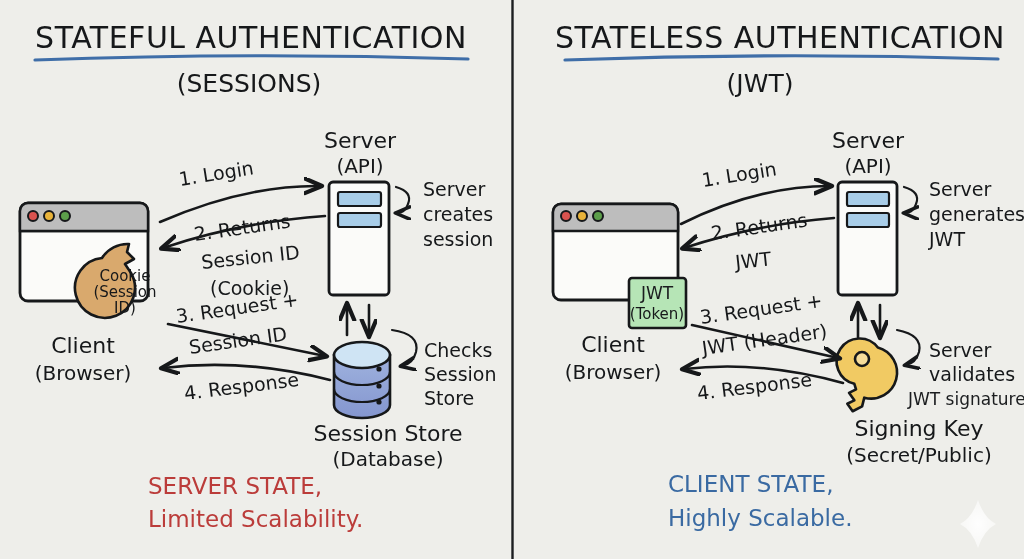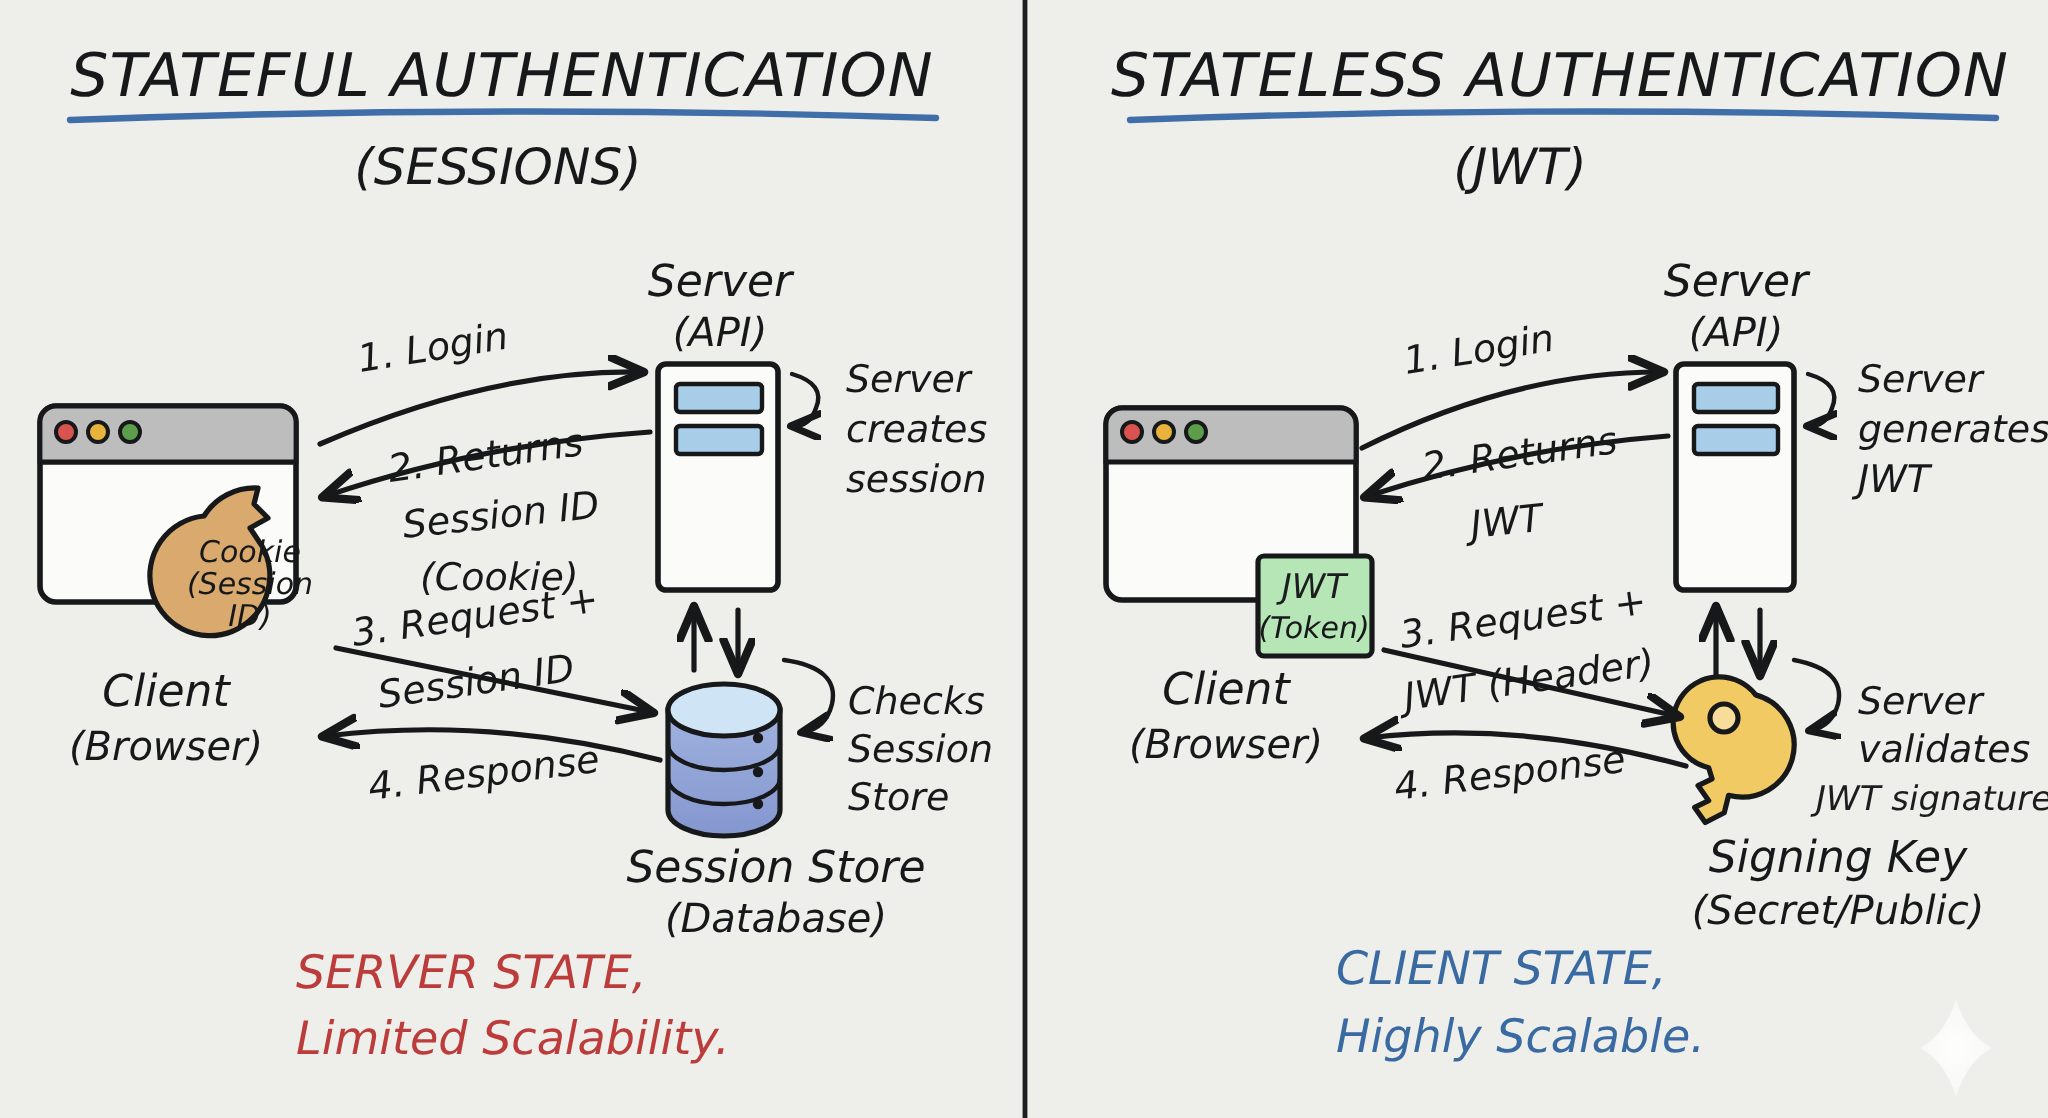--- a/index.html
+++ b/index.html
@@ -2,21 +2,21 @@
 <html><head>
 <meta charset="utf-8">
 <title>Stateful vs Stateless Authentication</title>
 <style>
   html,body{margin:0;padding:0;}
   body{
     width:1024px;height:559px;overflow:hidden;
     background:#eeeeea;
     font-family:"DejaVu Sans", sans-serif;
   }
-  #canvas{position:relative;width:1024px;height:559px;font-style:italic;}
+  #canvas{position:relative;width:1024px;height:559px;}
   svg#board{position:absolute;left:0;top:0;width:1024px;height:559px;}
   text{font-family:"DejaVu Sans", sans-serif;}
   .t-title{font-size:30px;letter-spacing:0.5px;fill:#16181a;}
   .t-sub{font-size:25px;fill:#16181a;}
   .t-node{font-size:22px;fill:#16181a;}
   .t-nodesm{font-size:20px;fill:#16181a;}
   .t-lbl{font-size:19px;fill:#16181a;}
   .t-sm{font-size:17px;fill:#1b1d1f;}
   .t-xs{font-size:15px;fill:#16181a;}
   .t-red{font-size:23px;fill:#bb3c3a;}

